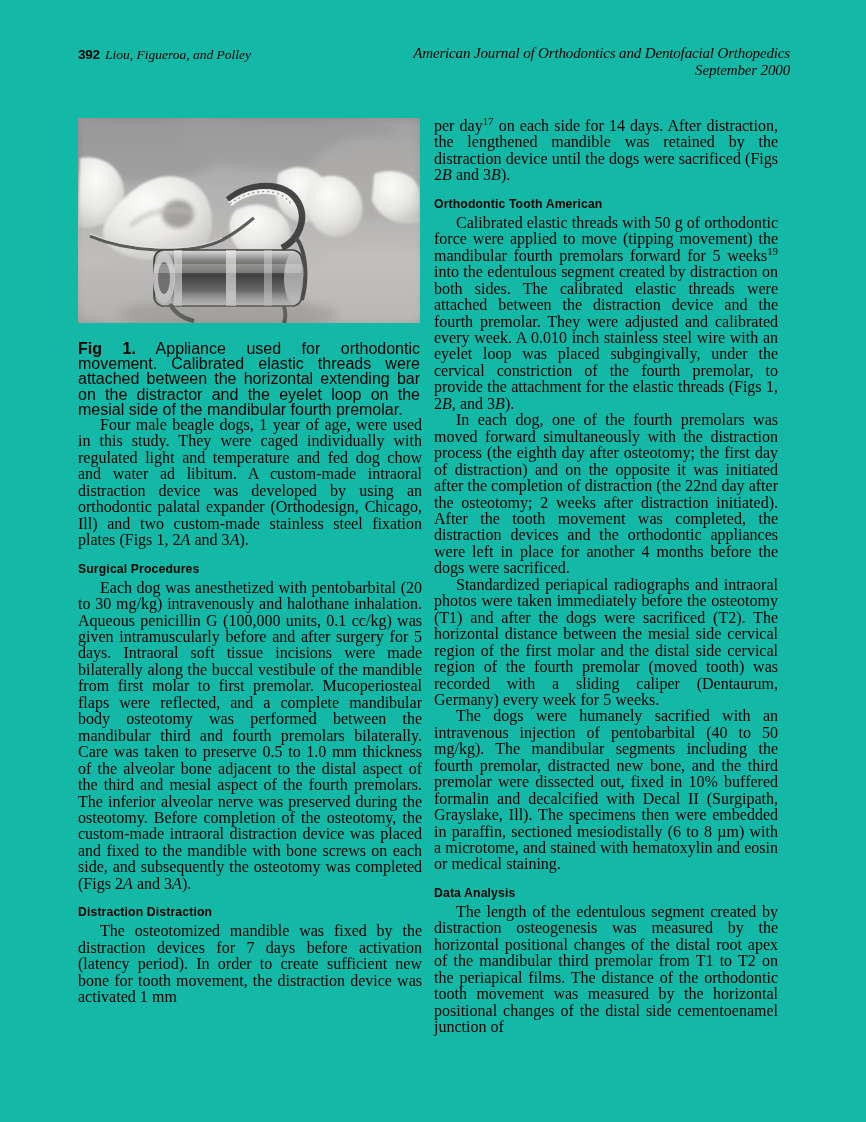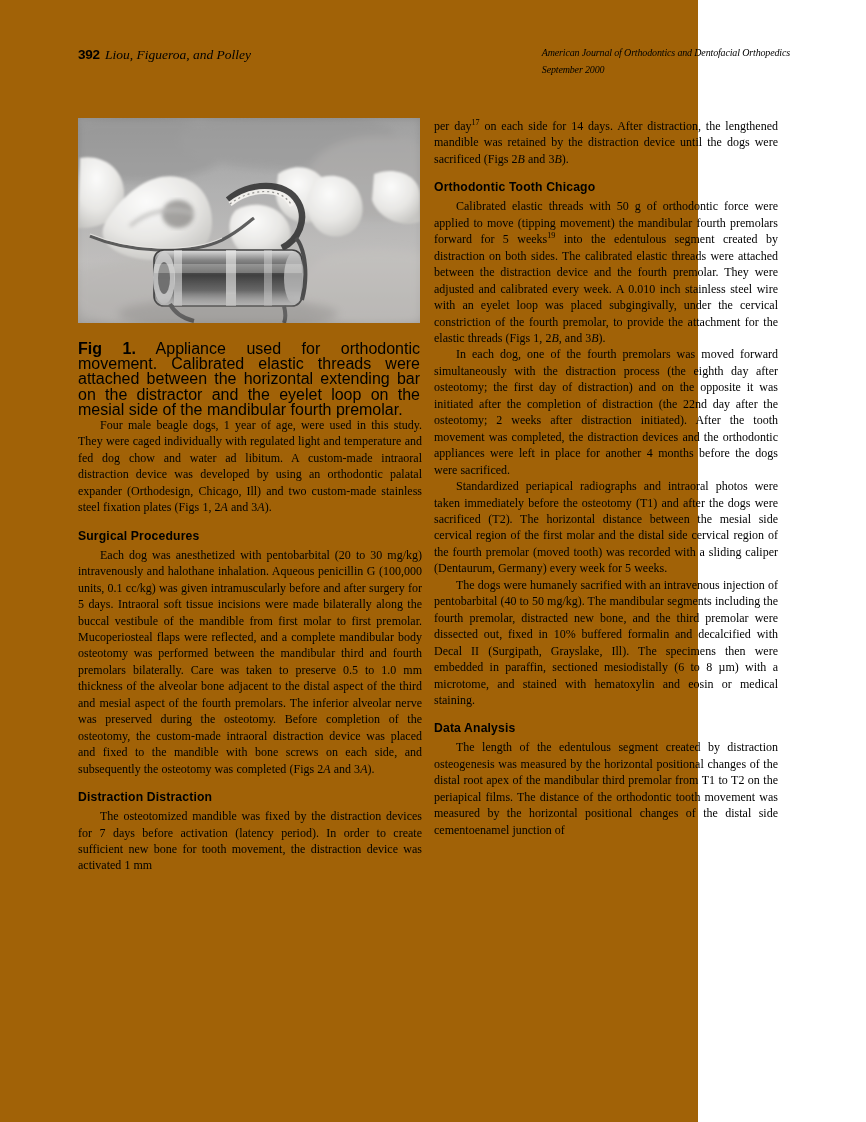--- a/index.html
+++ b/index.html
@@ -12,23 +12,23 @@
     height: 1122px;
     position: relative;
     font-family: "Liberation Serif", serif;
     color: #000000;
     overflow: hidden;
   }
 
   .page {
     position: absolute;
     left: 0; top: 0;
-    width: 698px;
+    width: 866px;
     height: 1122px;
-    background: #a16207;
+    background: #14b8a6;
   }
 
   
   .running-head {
     position: absolute;
     left: 78px;
     top: 45px;
     width: 712px;
     height: 42px;
   }
@@ -47,40 +47,41 @@
   .rh-authors {
     font-family: "Liberation Serif", serif;
     font-style: italic;
     font-size: 13.5px;
     margin-left: 5px;
   }
   .rh-right {
     position: absolute;
     right: 0;
     top: 0;
+    text-align: right;
     font-family: "Liberation Serif", serif;
     font-style: italic;
-    font-size: 10px;
+    font-size: 15px;
     line-height: 16.5px;
     letter-spacing: -0.15px;
   }
   .rh-right div { white-space: nowrap; }
 
   
   .col {
     position: absolute;
     top: 118px;
     width: 344px;
   }
   .col-left  { left: 78px;  }
   .col-right { left: 434px; }
 
   p.body {
     margin: 0;
-    font-size: 12px;
+    font-size: 16px;
     line-height: 16.45px;
     text-align: justify;
     text-indent: 22px;
     -webkit-hyphens: none;
     hyphens: none;
     word-spacing: 0.1px;
   }
   p.body.cont { text-indent: 0; }
 
   h3.sec {
@@ -237,21 +238,21 @@
 
     <h3 class="sec">Distraction Distraction</h3>
 
     <p class="body">The osteotomized mandible was fixed by the distraction devices for 7 days before activation (latency period). In order to create sufficient new bone for tooth movement, the distraction device was activated 1 mm</p>
   </div>
 
   <div class="col col-right">
 
     <p class="body cont"><span>per day</span><sup>17</sup><span> on each side for 14 days. After distraction, the lengthened mandible was retained by the distraction device until the dogs were sacrificed (Figs 2</span><span class="ital">B</span><span> and 3</span><span class="ital">B</span><span>).</span></p>
 
-    <h3 class="sec">Orthodontic Tooth Chicago</h3>
+    <h3 class="sec">Orthodontic Tooth American</h3>
 
     <p class="body"><span>Calibrated elastic threads with 50 g of orthodontic force were applied to move (tipping movement) the mandibular fourth premolars forward for 5 weeks</span><sup>19</sup><span> into the edentulous segment created by distraction on both sides. The calibrated elastic threads were attached between the distraction device and the fourth premolar. They were adjusted and calibrated every week. A 0.010 inch stainless steel wire with an eyelet loop was placed subgingivally, under the cervical constriction of the fourth premolar, to provide the attachment for the elastic threads (Figs 1, 2</span><span class="ital">B</span><span>, and 3</span><span class="ital">B</span><span>).</span></p>
 
     <p class="body">In each dog, one of the fourth premolars was moved forward simultaneously with the distraction process (the eighth day after osteotomy; the first day of distraction) and on the opposite it was initiated after the completion of distraction (the 22nd day after the osteotomy; 2 weeks after distraction initiated). After the tooth movement was completed, the distraction devices and the orthodontic appliances were left in place for another 4 months before the dogs were sacrificed.</p>
 
 
     <p class="body">Standardized periapical radiographs and intraoral photos were taken immediately before the osteotomy (T1) and after the dogs were sacrificed (T2). The horizontal distance between the mesial side cervical region of the first molar and the distal side cervical region of the fourth premolar (moved tooth) was recorded with a sliding caliper (Dentaurum, Germany) every week for 5 weeks.</p>
 
     <p class="body">The dogs were humanely sacrified with an intravenous injection of pentobarbital (40 to 50 mg/kg). The mandibular segments including the fourth premolar, distracted new bone, and the third premolar were dissected out, fixed in 10% buffered formalin and decalcified with Decal II (Surgipath, Grayslake, Ill). The specimens then were embedded in paraffin, sectioned mesiodistally (6 to 8 µm) with a microtome, and stained with hematoxylin and eosin or medical staining.</p>
 

